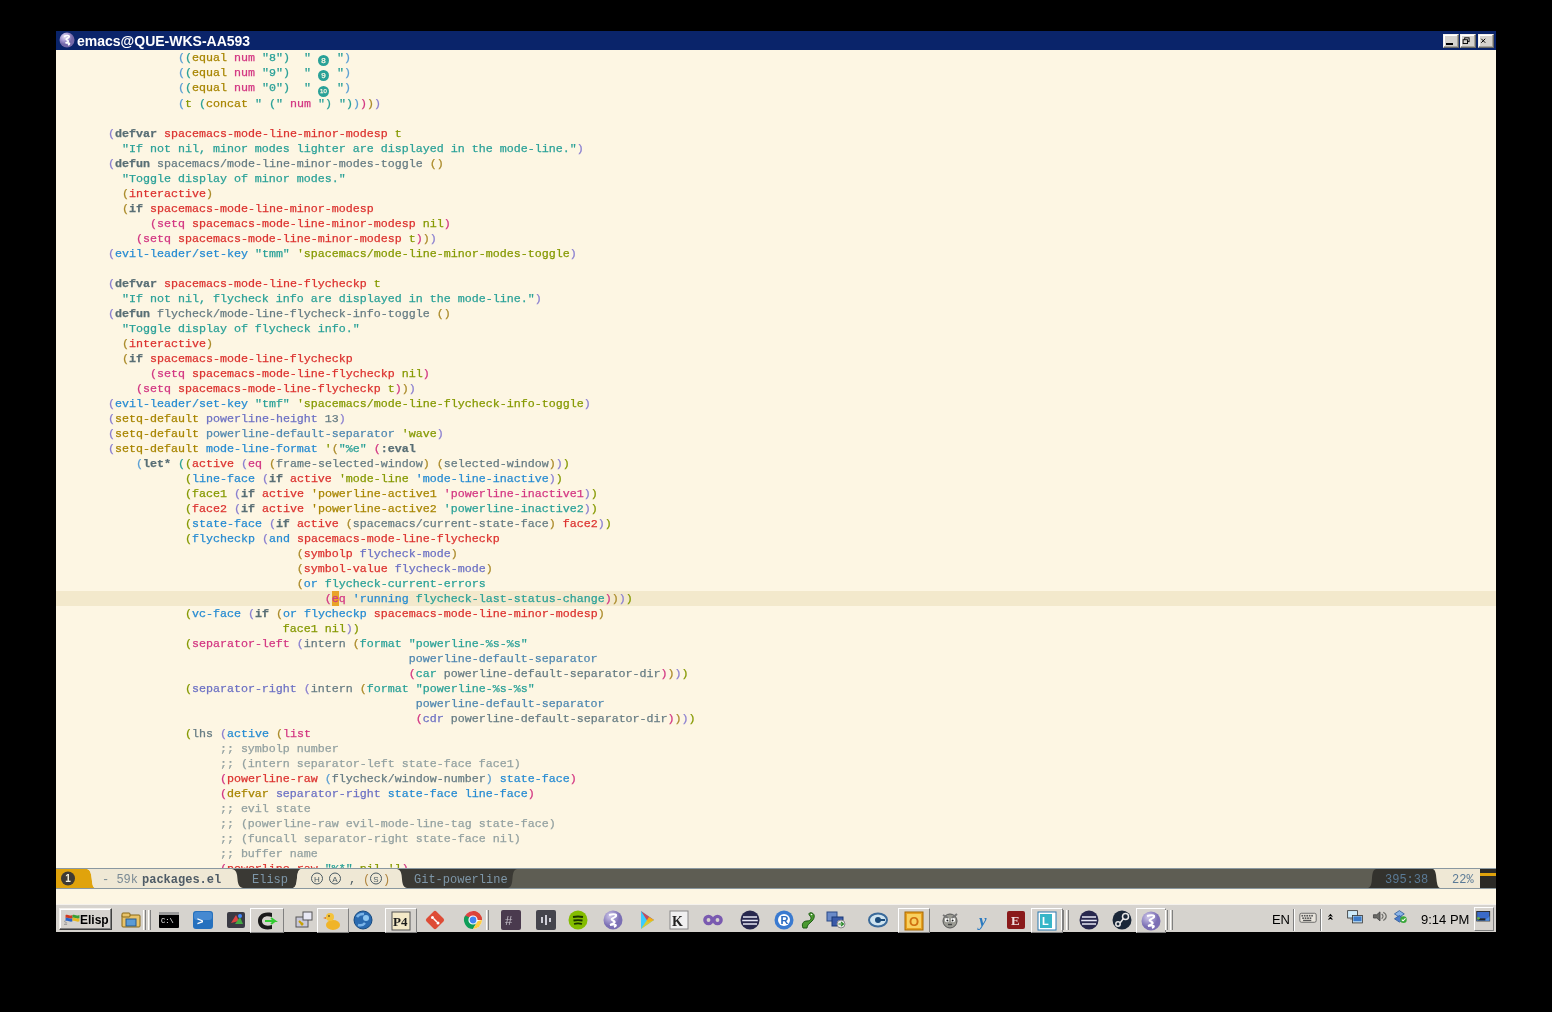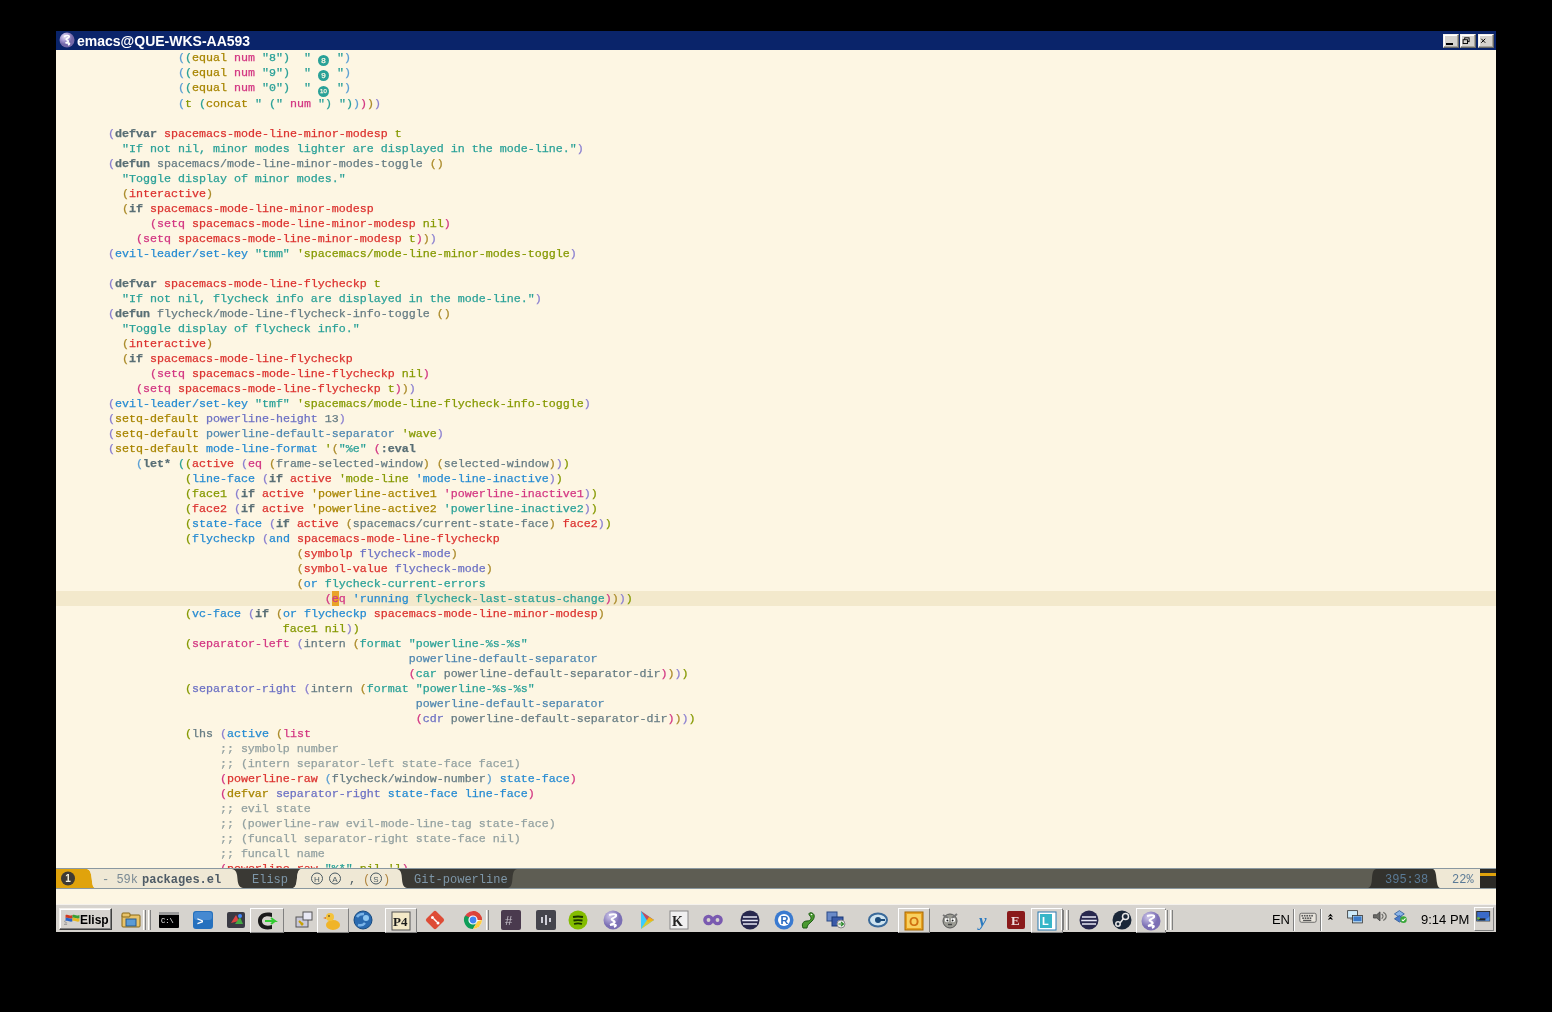--- a/index.html
+++ b/index.html
@@ -95,21 +95,21 @@
                                                   <span style="color:#4f87b0">powerline-default-separator</span>
                                                   <span style="color:#d33682">(</span><span style="color:#6c71c4">cdr</span> <span style="color:#657b83">powerline-default-separator-dir</span><span style="color:#d33682">)</span><span style="color:#ab8b2a">)</span><span style="color:#8a7fd0">)</span><span style="color:#859900">)</span>
                  <span style="color:#859900">(</span><span style="color:#657b83">lhs</span> <span style="color:#8a7fd0">(</span><span style="color:#268bd2">active</span> <span style="color:#ab8b2a">(</span><span style="color:#d33682">list</span>
                       <span style="color:#93a1a1">;; symbolp number</span>
                       <span style="color:#93a1a1">;; (intern separator-left state-face face1)</span>
                       <span style="color:#d33682">(</span><span style="color:#dc322f">powerline-raw</span> <span style="color:#5a9fd4">(</span><span style="color:#657b83">flycheck/window-number</span><span style="color:#5a9fd4">)</span> <span style="color:#268bd2">state-face</span><span style="color:#d33682">)</span>
                       <span style="color:#d33682">(</span><span style="color:#a88500">defvar</span> <span style="color:#6c71c4">separator-right</span> <span style="color:#268bd2">state-face</span> <span style="color:#268bd2">line-face</span><span style="color:#d33682">)</span>
                       <span style="color:#93a1a1">;; evil state</span>
                       <span style="color:#93a1a1">;; (powerline-raw evil-mode-line-tag state-face)</span>
                       <span style="color:#93a1a1">;; (funcall separator-right state-face nil)</span>
-                      <span style="color:#93a1a1">;; funcall name</span>
+                      <span style="color:#93a1a1">;; buffer name</span>
                       <span style="color:#d33682">(</span><span style="color:#dc322f">powerline-raw</span> <span style="color:#2aa198">"%*"</span> <span style="color:#859900">nil</span> <span style="color:#859900">'l</span><span style="color:#d33682">)</span></pre>
     </div>
   <div id="modeline">
       <svg width="1440" height="19" style="display:block">
         <rect x="0" y="0" width="1440" height="19" fill="#efe8d5"></rect>
         <rect x="450" y="0" width="990" height="19" fill="#5e5d53"></rect>
         <path d="M0,0 L31,0 C38,2 34,17 39,19 L0,19 Z" fill="#e0a30c"></path>
         <path d="M31,0 L176,0 C184,2 179,17 187,19 L39,19 C34,17 38,2 31,0 Z" fill="#efe8d5"></path>
         <path d="M176,0 L245,0 C238.2,2 243.8,17 237,19 L187,19 C177.65,17 185.35,2 176,0 Z" fill="#3a3934"></path>
         <path d="M245,0 L341,0 C349,2 344,17 351,19 L237,19 C243,17 239,2 245,0 Z" fill="#efe8d5"></path>

